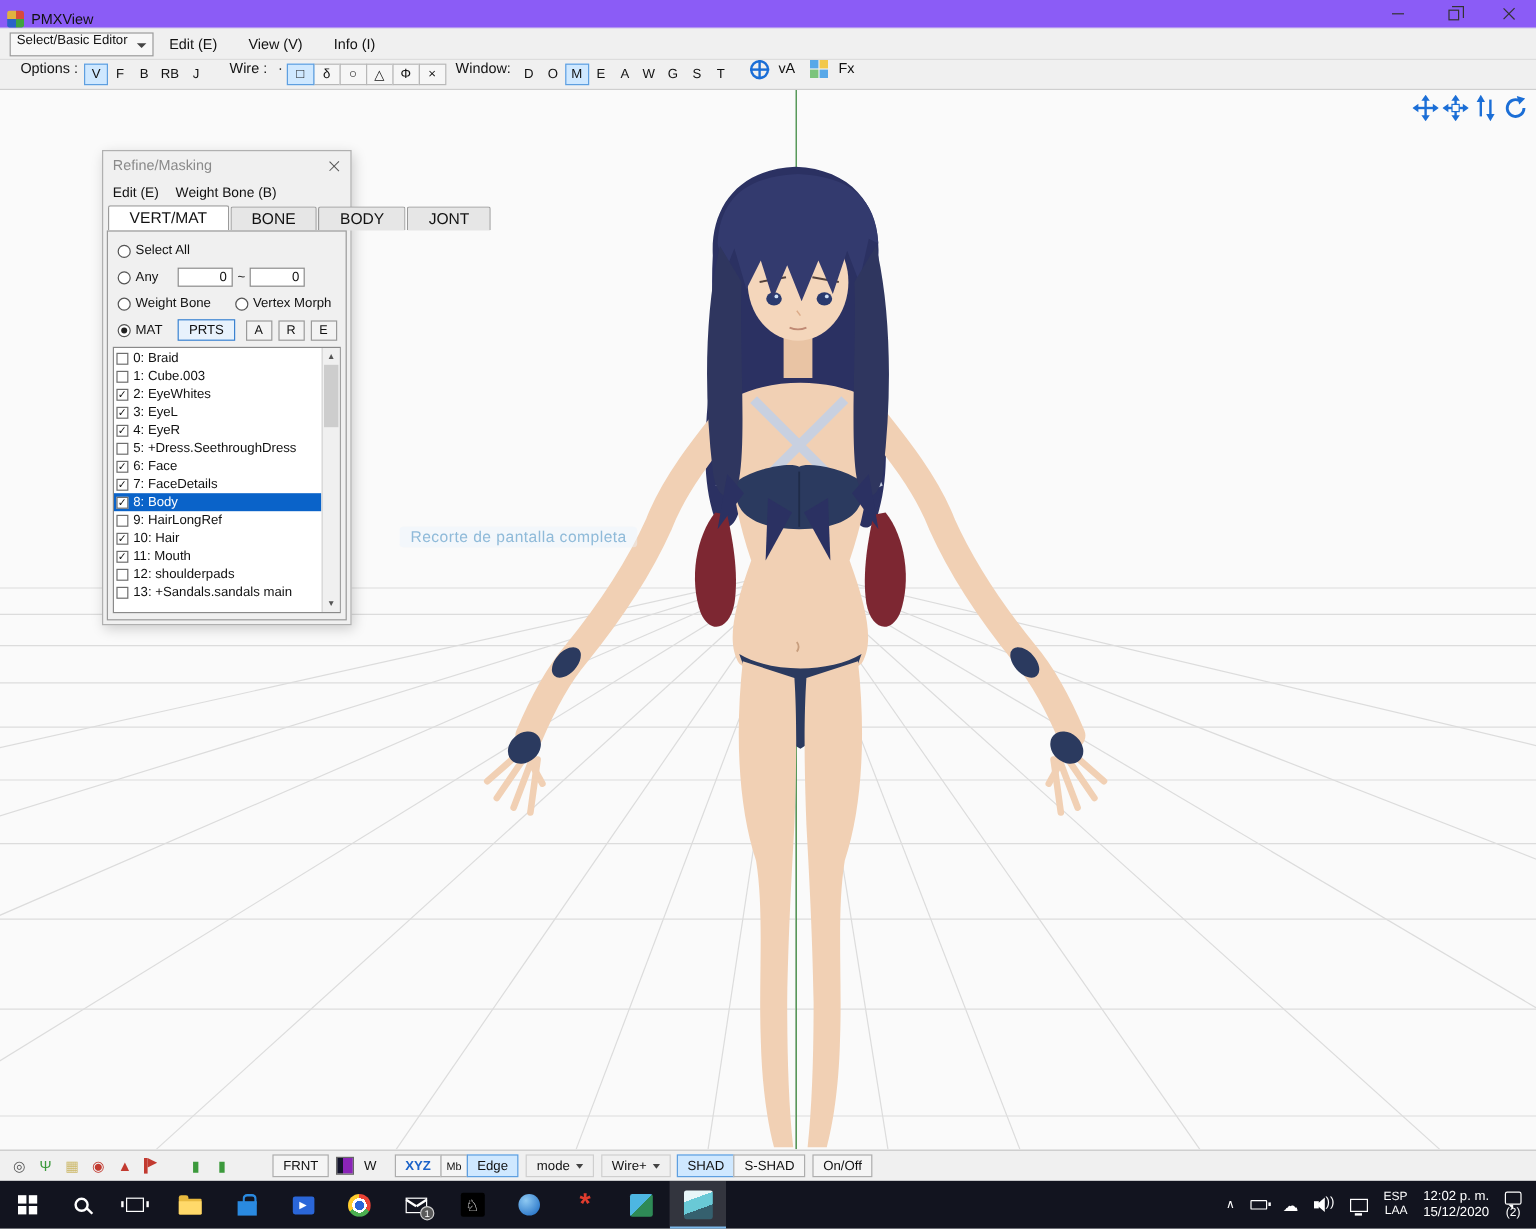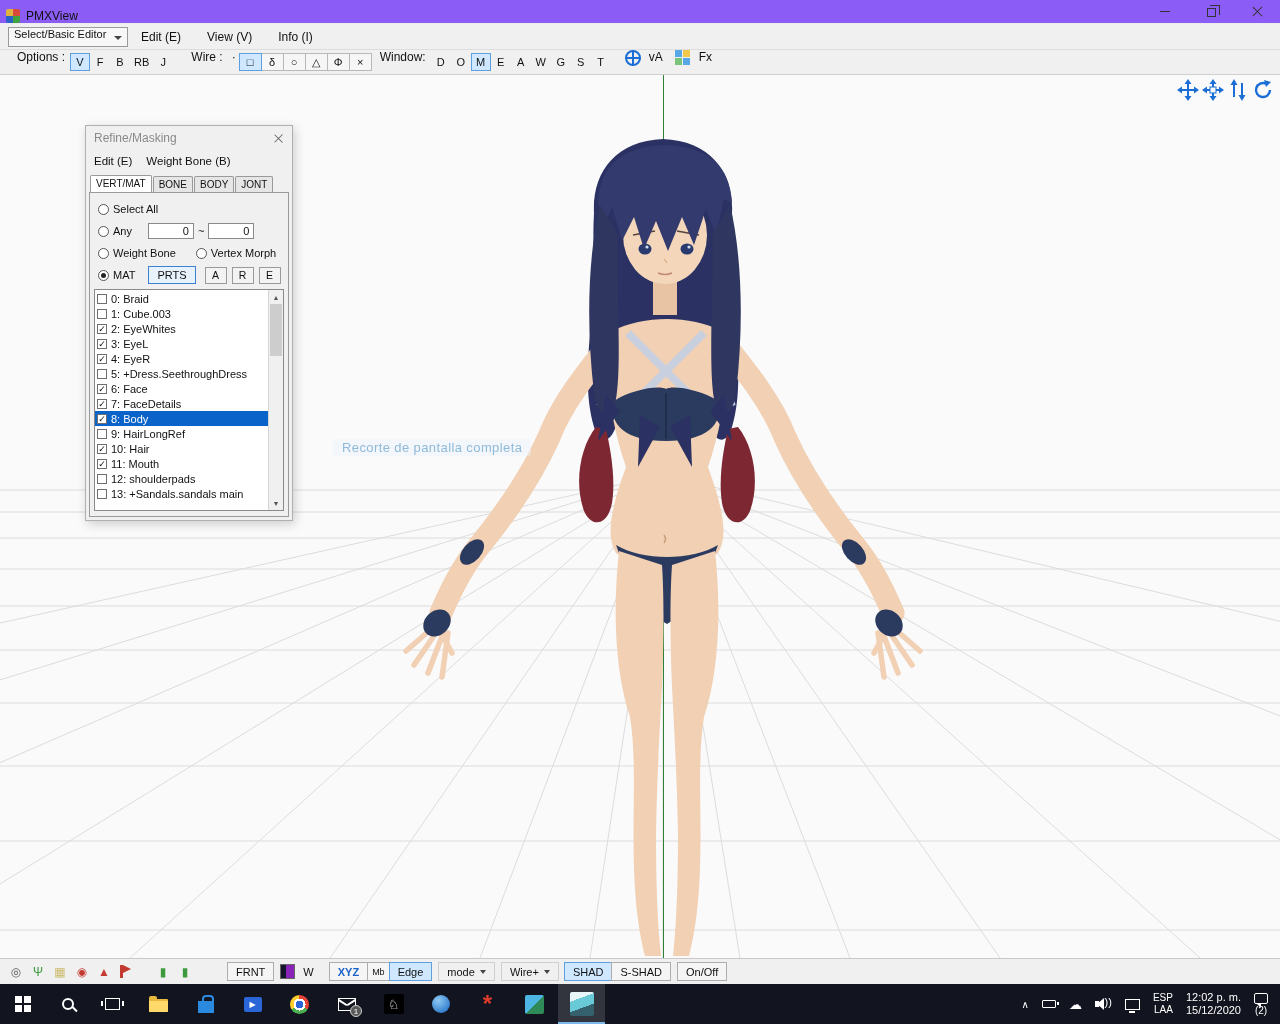--- a/index.html
+++ b/index.html
@@ -59,21 +59,21 @@
     background:rgba(235,245,252,.45);padding:1px 9px;border-radius:3px;letter-spacing:.4px}
 
   
   .dialog{position:absolute;left:85px;top:50px;width:208px;height:396px;background:#f0f0f0;
     border:1px solid #b0b0b0;box-shadow:2px 3px 10px rgba(0,0,0,.18);font-size:11px}
   .dlg-title{height:24px;display:flex;align-items:center;padding:0 8px;color:#8a8a8a;font-size:12px}
   .dlg-close{margin-left:auto;display:flex;align-items:center}
   .dlg-close .x::before,.dlg-close .x::after{background:#555}
   .dlg-menu{display:flex;height:22px;align-items:center;padding-left:8px;gap:14px;font-size:11.5px}
   .dlg-tabs{display:flex;height:20px;align-items:flex-end;padding-left:4px}
-  .dlg-tab{border:1px solid #9a9a9a;border-bottom:none;background:#e6e6e6;padding:2px 5px 2px;font-size:10px;
+  .dlg-tab{border:1px solid #9a9a9a;border-bottom:none;background:#e6e6e6;padding:2px 17px 2px;font-size:13px;
     margin-right:1px;border-radius:2px 2px 0 0}
   .dlg-tab.active{background:#fff;padding-bottom:3px}
   .dlg-body{position:relative;margin:0 3px 3px;border:1px solid #9a9a9a;background:#f0f0f0;height:325px}
   .radio-row{position:absolute;left:8px;right:8px;display:flex;align-items:center;gap:4px;height:20px}
   .radio{width:11px;height:11px;border:1px solid #555;border-radius:50%;background:#fff;position:relative;flex:none}
   .radio.on::after{content:"";position:absolute;inset:2px;background:#222;border-radius:50%}
   .num-field{width:46px;height:16px;background:#fff;border:1px solid #8a8a8a;display:flex;align-items:center;
     justify-content:flex-end;padding:0 4px;font-size:11px}
   .prts{height:18px;padding:0 8px;border:1px solid #3b82d0;background:#e8f2fc;display:flex;align-items:center;
     margin-left:9px;font-size:11px}

